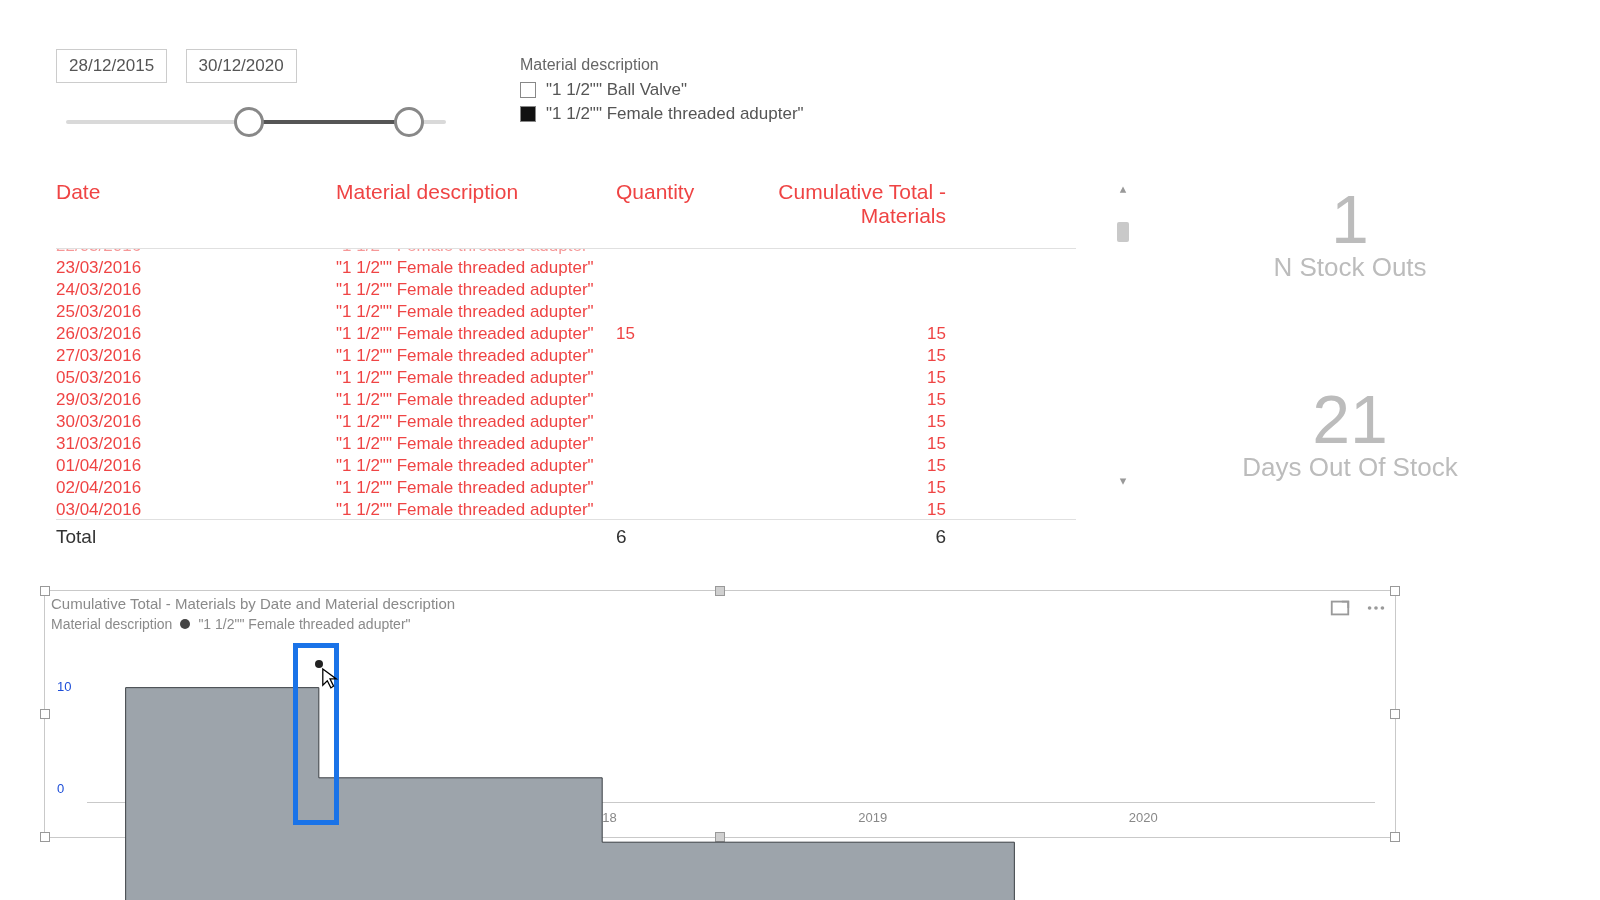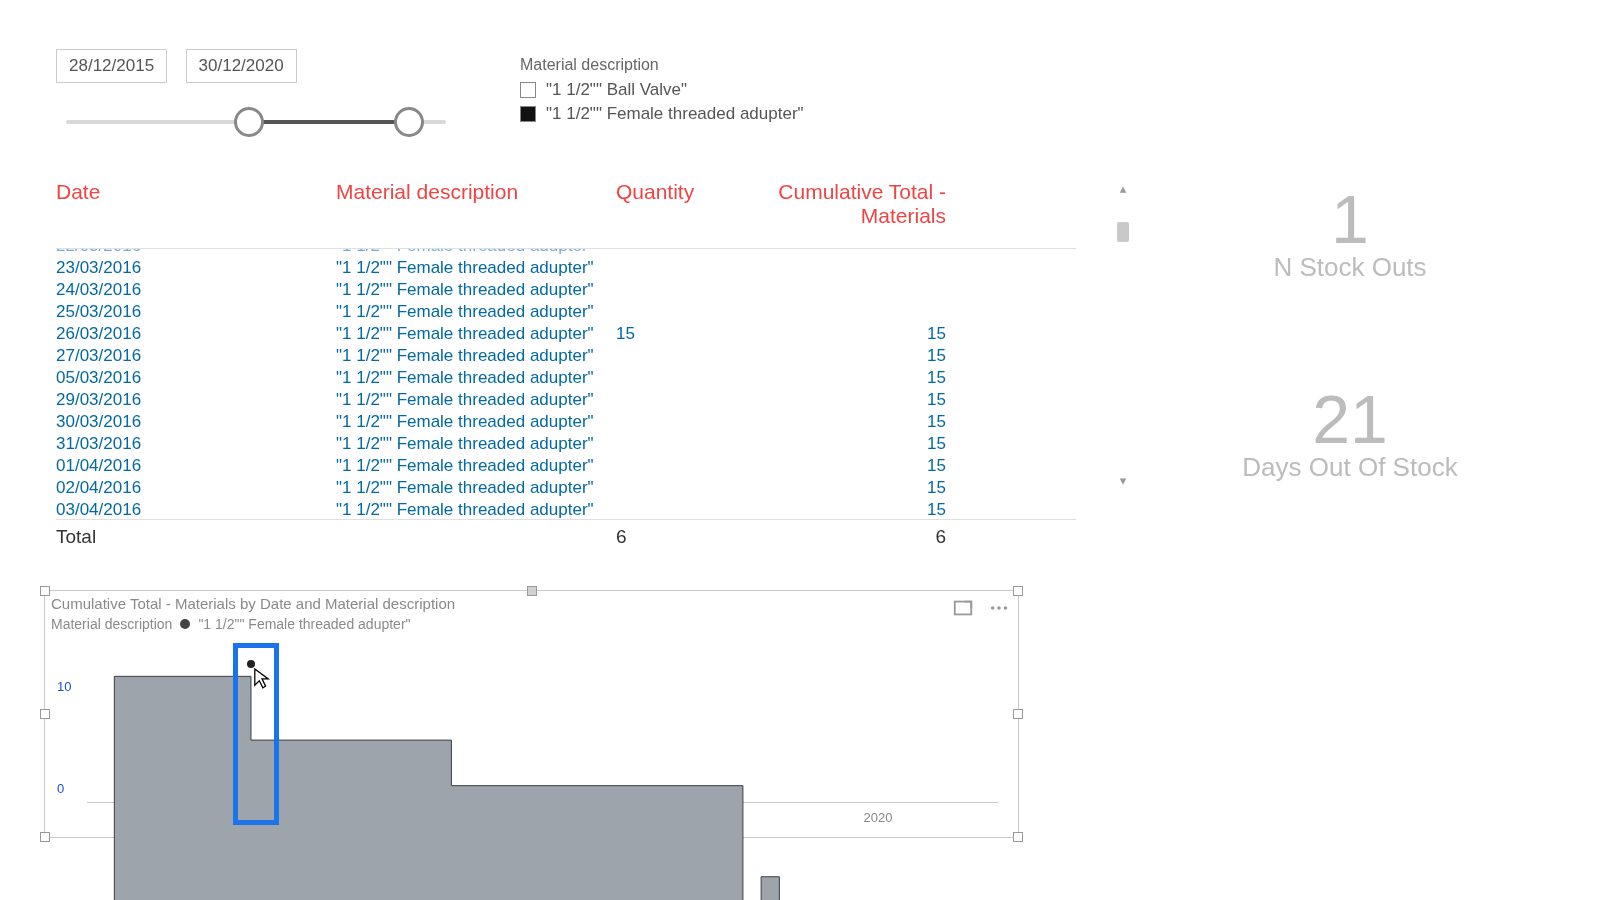--- a/index.html
+++ b/index.html
@@ -25,38 +25,38 @@
   .chk.filled { background: #111; }
 
   
   .data-table { position: absolute; left: 56px; top: 180px; width: 1020px; height: 350px; }
   .thead { display: flex; font-size: 21px; color: #ef4444; border-bottom: 1px solid #e0e0e0; padding-bottom: 20px; }
   .col-date { width: 280px; }
   .col-mat { width: 280px; }
   .col-qty { width: 90px; text-align: left; }
   .col-cum { width: 240px; text-align: right; padding-left: 18px; }
   .tbody { height: 270px; overflow: hidden; position: relative; }
-  .trow { display: flex; font-size: 17px; color: #0369a1; padding: 1px 0; }
+  .trow { display: flex; font-size: 17px; color: #ef4444; padding: 1px 0; }
   .trow.clipped-top { margin-top: -14px; opacity: .55; }
   .tfoot { display: flex; font-size: 19px; color: #333; border-top: 1px solid #e0e0e0; padding-top: 6px; }
 
   .scroll-stub { position: absolute; right: -56px; top: 0; width: 18px; height: 310px; }
   .scroll-arrow { width: 18px; height: 18px; color: #999; font-size: 13px; text-align: center; line-height: 18px; }
   .scroll-thumb { position: absolute; top: 42px; width: 12px; height: 20px; background: #c9c9c9; left: 3px; border-radius: 2px; }
   .scroll-arrow.down { position: absolute; bottom: 0; }
 
   
   .kpi { position: absolute; right: 120px; text-align: center; color: #bcbcbc; }
   .kpi-val { font-size: 68px; font-weight: 300; color: #bcbcbc; }
   .kpi-label { font-size: 26px; font-weight: 400; color: #bcbcbc; margin-top: -6px; }
   .kpi.one { top: 180px; width: 260px; }
   .kpi.two { top: 380px; width: 260px; }
 
   
-  .chart-wrap { position: absolute; left: 44px; top: 590px; width: 975px; height: 248px; border: 1px solid #c9c9c9; }
+  .chart-wrap { position: absolute; left: 44px; top: 590px; width: 1352px; height: 248px; border: 1px solid #c9c9c9; }
   .resize-dot { position: absolute; width: 10px; height: 10px; background: #fff; border: 1px solid #999; }
   .rd-tl { left: -5px; top: -5px; } .rd-tr { right: -5px; top: -5px; }
   .rd-bl { left: -5px; bottom: -5px; } .rd-br { right: -5px; bottom: -5px; }
   .rd-tm { left: 50%; top: -5px; margin-left: -5px; background:#d0d0d0;}
   .rd-bm { left: 50%; bottom: -5px; margin-left: -5px; background:#d0d0d0;}
   .rd-ml { left: -5px; top: 50%; margin-top: -5px; }
   .rd-mr { right: -5px; top: 50%; margin-top: -5px; }
 
   .chart-title { font-size: 15px; color: #8a8a8a; padding: 4px 6px; }
   .chart-legend { font-size: 14px; color: #8a8a8a; padding: 0 6px 2px; display:flex; align-items:center; gap:8px;}
@@ -249,21 +249,21 @@
       <span>"1 1/2"" Female threaded adupter"</span>
     </div>
 
     <div class="plot">
       <div class="baseline"></div>
       <span class="y-tick" style="bottom:66%;">10</span>
       <span class="y-tick" style="bottom:0%;">0</span>
       <span class="x-tick" style="left:18%;">2017</span>
       <span class="x-tick" style="left:40%;">2018</span>
       <span class="x-tick" style="left:61%;">2019</span>
-      <span class="x-tick" style="left:82%;margin-left:44px;">2020</span>
+      <span class="x-tick" style="left:82%;">2020</span>
 
       <svg class="area-svg" viewBox="0 0 100 100" preserveAspectRatio="none">
         <path d="M 3 3  L 16 3  L 18 3  L 18 10  L 40 10  L 40 15  L 72 15  L 72 98  L 74 98  L 74 25  L 76 25  L 76 40  L 100 40  L 100 100 L 3 100 Z" fill="#9da4ab" stroke="#3b3f44" stroke-width="1" vector-effect="non-scaling-stroke"></path>
       </svg>
 
       <div class="data-point" style="left:18%; top:10%;"></div>
 
       <div class="highlight-box" style="left:16%; top:-4%; width:46px; height:118%;"></div>
       <div class="cursor-arrow" style="left:18.2%; top:12%;">
         <svg viewBox="0 0 20 24">

